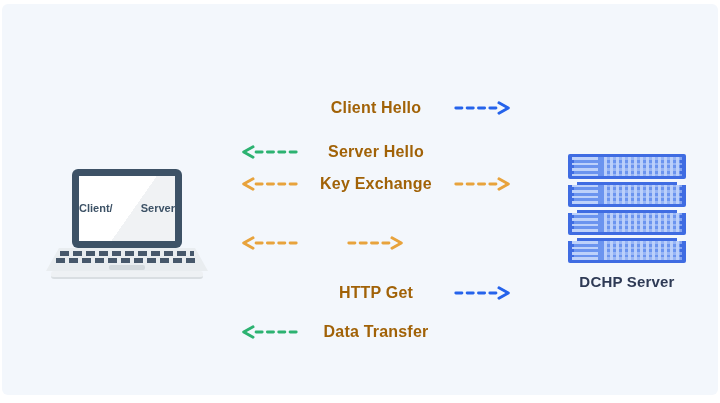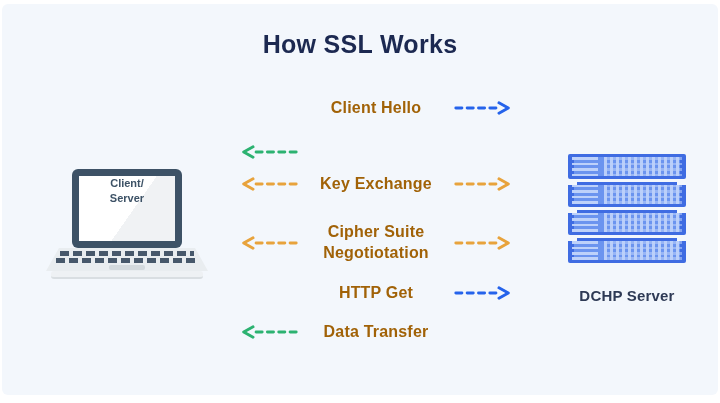--- a/index.html
+++ b/index.html
@@ -46,21 +46,21 @@
 
   
   .laptop { position:absolute; left:44px; top:165px; width:162px; height:110px; }
   .bezel {
     position:absolute; left:26px; top:0; width:110px; height:79px;
     background:#3d5266; border-radius:6px; padding:0;
   }
   .screen {
     position:absolute; left:7px; top:7px; right:7px; bottom:7px;
     background:linear-gradient(125deg,#ffffff 55%,#f0f2f4 55%);
-    display:flex; flex-direction:column; align-items:center; justify-content:flex-start;
+    display:flex; align-items:center; justify-content:space-between;
   }
   .screen .scr-line {
     font-size:11px; font-weight:700; color:#3d5266; line-height:1.35;
   }
   .base {
     position:absolute; left:0; top:79px; width:162px; height:23px;
     background:#e9edf0;
     -webkit-clip-path:polygon(8% 0,92% 0,100% 100%,0 100%);
     clip-path:polygon(8% 0,92% 0,100% 100%,0 100%);
   }
@@ -99,30 +99,29 @@
     position:absolute; left:36px; right:4px; top:3px; bottom:3px;
     background:
       repeating-linear-gradient(90deg,rgba(189,209,250,0.95) 0 3px,transparent 3px 6px),
       repeating-linear-gradient(180deg,rgba(189,209,250,0.55) 0 2.5px,transparent 2.5px 5.5px);
     background-blend-mode:normal;
   }
   .tab {
     position:absolute; width:12px; height:6px; background:#f3f7fc;
   }
   .server-label {
-    margin-top:24px; text-align:center;
+    margin-top:10px; text-align:center;
     font-size:15px; font-weight:700; color:#2e3a55; letter-spacing:0.2px;
   }
 </style>
 </head>
 <body>
 
 <div class="card" style="background: rgb(243, 247, 252);">
 
-  <div class="title" style="color: rgb(28, 41, 81);">How SSL Works</div>
 
   <div class="laptop">
     <div class="bezel">
       <div class="screen">
         <span class="scr-line">Client/</span>
         <span class="scr-line">Server</span>
       </div>
     </div>
     <div class="base">
       <div class="keys-row k1"></div>
@@ -143,20 +142,21 @@
     </span>
   </div>
 
   <div class="step r2">
     <span class="arr left" style="color: rgb(44, 178, 113);">
       <svg class="arrow-svg" viewBox="0 0 64 14">
           <path class="dashes" d="M3 7 H46"></path>
           <path d="M49 1.5 L59 7 L49 12.5"></path>
         </svg>
     </span>
+    <span class="lbl">Server Hello</span>
     <span></span>
   </div>
 
   <div class="step r3">
     <span class="arr left" style="color: rgb(232, 163, 60);">
       <svg class="arrow-svg" viewBox="0 0 64 14">
           <path class="dashes" d="M3 7 H46"></path>
           <path d="M49 1.5 L59 7 L49 12.5"></path>
         </svg>
     </span>
@@ -169,21 +169,20 @@
     </span>
   </div>
 
   <div class="step r4">
     <span class="arr left" style="color: rgb(232, 163, 60);">
       <svg class="arrow-svg" viewBox="0 0 64 14">
           <path class="dashes" d="M3 7 H46"></path>
           <path d="M49 1.5 L59 7 L49 12.5"></path>
         </svg>
     </span>
-    <span class="lbl">Cipher Suite Negotiotation</span>
     <span class="arr right" style="color: rgb(232, 163, 60);">
       <svg class="arrow-svg" viewBox="0 0 64 14">
           <path class="dashes" d="M3 7 H46"></path>
           <path d="M49 1.5 L59 7 L49 12.5"></path>
         </svg>
     </span>
   </div>
 
   <div class="step r6">
     <span class="arr left" style="color: rgb(44, 178, 113);">

